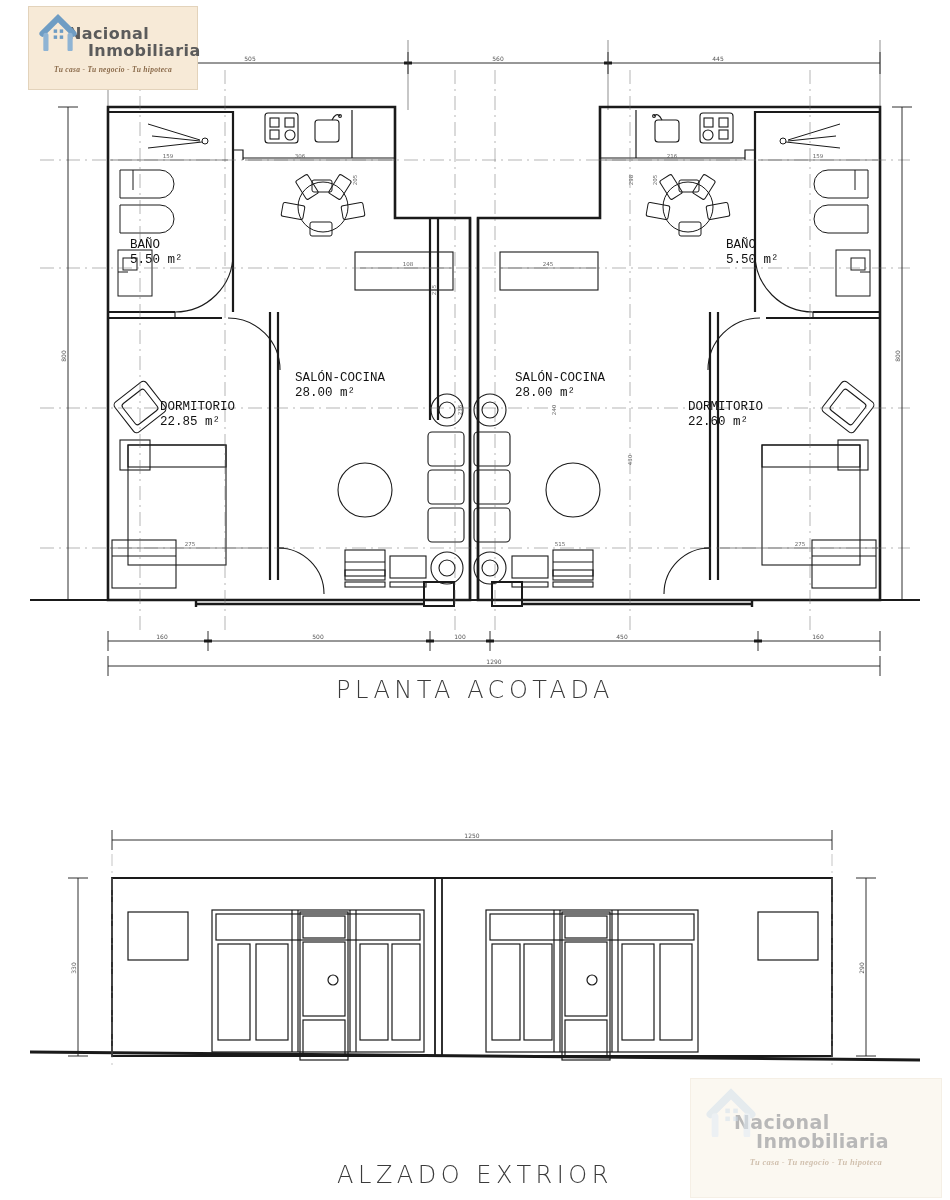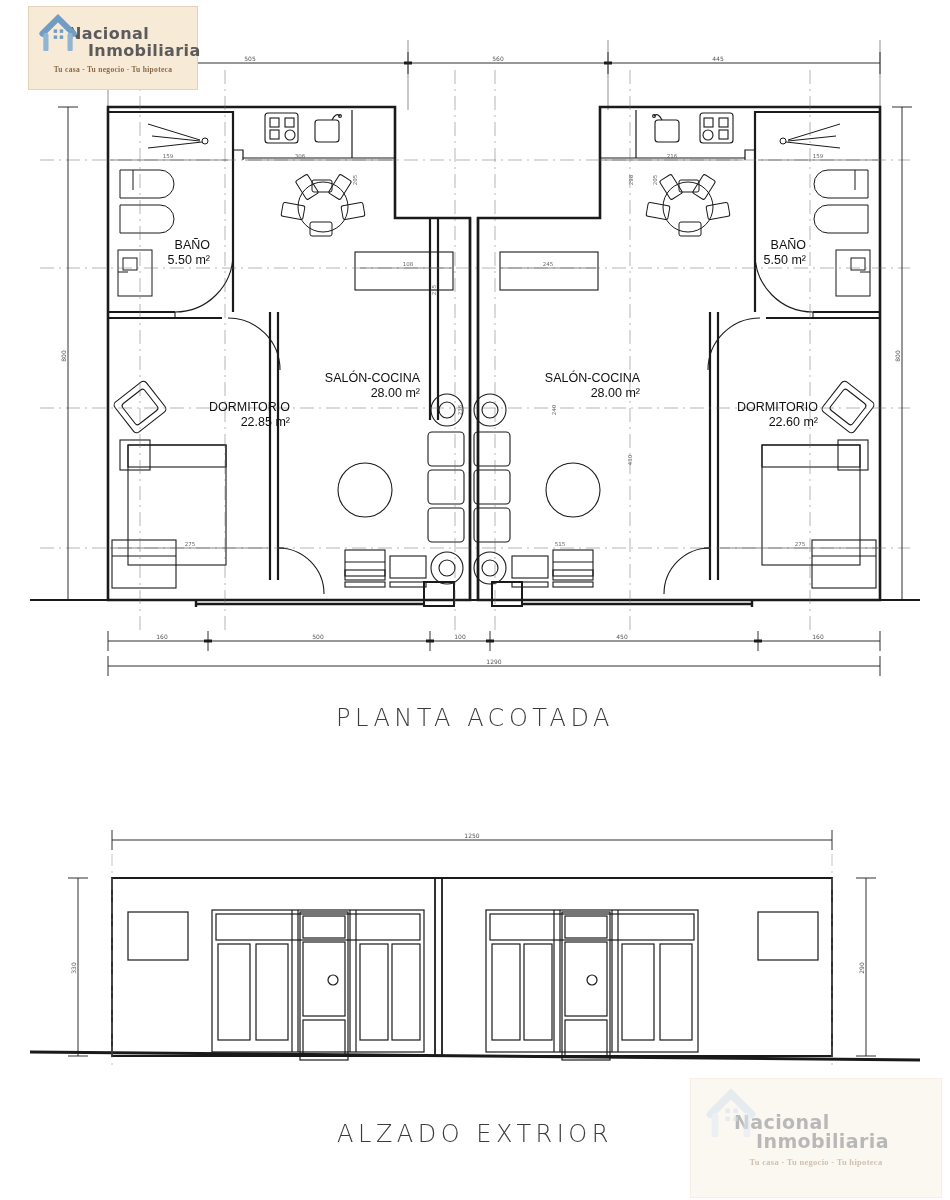--- a/index.html
+++ b/index.html
@@ -18,47 +18,47 @@
   .logo-top{left:28px;top:6px;width:168px;height:82px;}
   .logo-mark{position:absolute;left:8px;top:6px;width:42px;height:38px;}
   .logo-words{margin-left:26px;margin-top:4px;text-align:left;width:100%;}
   .logo-l1,.logo-l2{
     font-family:"DejaVu Sans",sans-serif;font-weight:700;color:#5b5b5b;
     letter-spacing:.4px;line-height:1.02;
   }
   .logo-l1{font-size:16px;padding-left:26px;}
   .logo-l2{font-size:16px;padding-left:46px;}
   .logo-tag{
-    font-family:"Liberation Serif",serif;font-weight:700;
+    font-family:"Liberation Serif",serif;font-style:italic;font-weight:700;
     font-size:7.5px;color:#8a6a4a;letter-spacing:.3px;margin-top:6px;
     text-align:center;width:100%;
   }
   .logo-bottom{
     left:690px;top:1078px;width:250px;height:118px;
     background:#faf4ea;border:1px solid #f0e6d6;opacity:.62;
   }
   .logo-bottom .logo-l1,.logo-bottom .logo-l2{font-size:19px;color:#8e8e8e;}
   .logo-bottom .logo-l1{padding-left:30px;}
   .logo-bottom .logo-l2{padding-left:52px;}
   .logo-bottom .logo-tag{font-size:8.5px;color:#b49a7c;}
   .logo-bottom .logo-mark{left:12px;top:8px;width:56px;height:50px;opacity:.55;}
 
   
   .plan-title{
     position:absolute;width:100%;text-align:center;
     font-family:"DejaVu Sans",sans-serif;font-weight:300;
     font-size:24px;letter-spacing:4.5px;color:#3b3b3b;
   }
-  #t-planta{top:704px;}
-  #t-alzado{top:1120px;}
+  #t-planta{top:676px;}
+  #t-alzado{top:1161px;}
 
   
   .room-label{
-    position:absolute;text-align:right;line-height:1.22;
-    font-family:Liberation Sans, sans-serif;font-size:12.5px;color:#111;
+    position:absolute;text-align:left;line-height:1.22;
+    font-family:Liberation Mono, monospace;font-size:12.5px;color:#111;
     white-space:nowrap;
   }
   .room-label .nm{display:block;}
   .room-label .ar{display:block;}
 
   svg{position:absolute;left:0;top:0;}
 </style>
 </head>
 <body>
 

